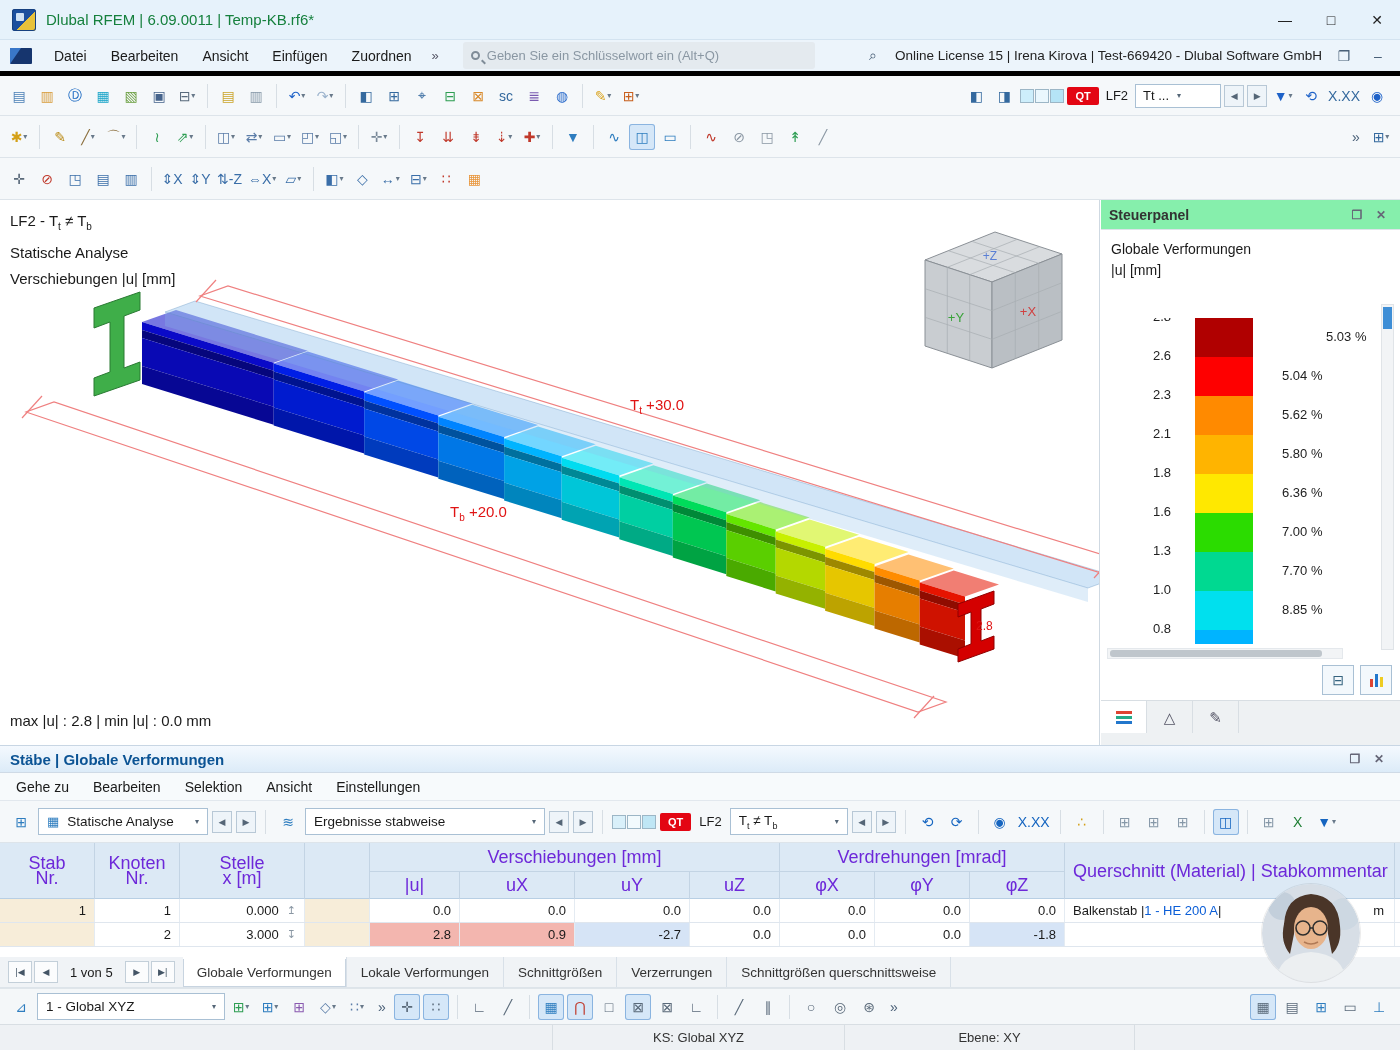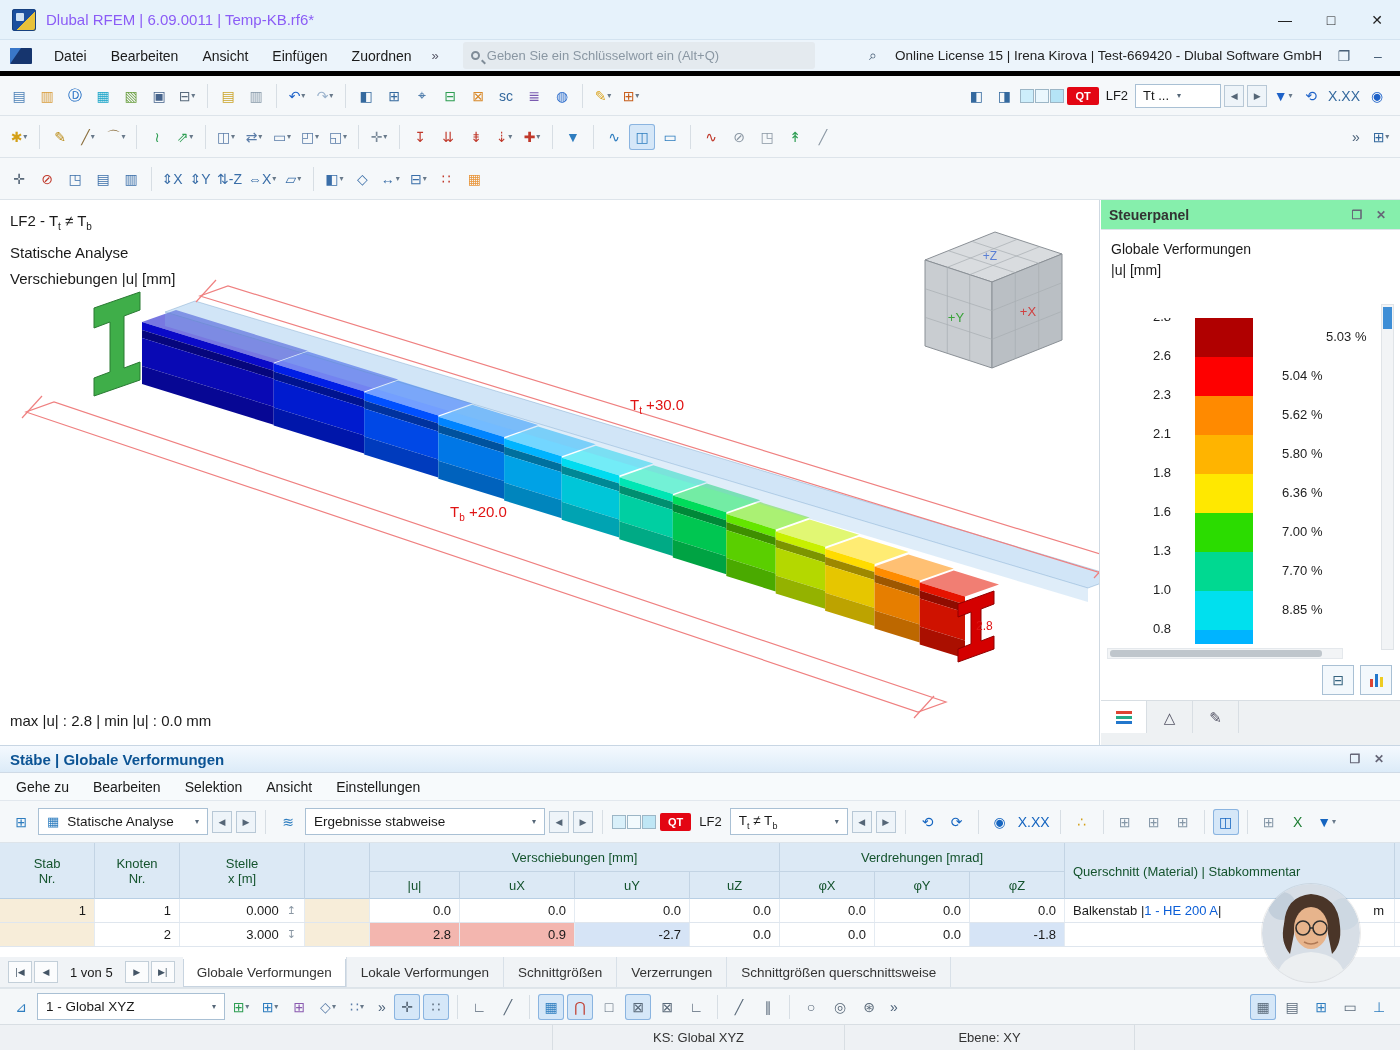--- a/index.html
+++ b/index.html
@@ -3,21 +3,21 @@
 <meta charset="utf-8">
 <style>
 *{margin:0;padding:0;box-sizing:border-box}
 html,body{width:1400px;height:1050px;overflow:hidden}
 body{position:relative;font-family:"Liberation Sans",sans-serif;font-size:13px;color:#1a1a1a;background:#fff}
 
 
 .titlebar{position:absolute;left:0;top:0;width:1400px;height:40px;background:#e6f2fb;border-bottom:1px solid #d3e3f0;display:flex;align-items:center}
 .appicon{width:24px;height:22px;margin:0 10px 0 12px;border-radius:3px;background:linear-gradient(135deg,#1b4f9e 55%,#e8c23a 55%);box-shadow:inset 0 0 0 1px #16407f;position:relative}
 .appicon::after{content:"";position:absolute;left:4px;top:4px;width:8px;height:8px;background:#cfe2f5;border-radius:1px}
-.title{font-size:15px;color:#8b5cf6}
+.title{font-size:15px;color:#15803d}
 .wctrl{margin-left:auto;display:flex;height:39px}
 .wbtn{width:46px;height:39px;display:flex;align-items:center;justify-content:center;font-size:14px;color:#222}
 
 
 .menubar{position:absolute;left:0;top:40px;width:1400px;height:36px;background:#ecf4fb;border-bottom:5px solid #000000;display:flex;align-items:center;padding:0 10px}
 .flagicon{width:22px;height:16px;background:#16356e;margin-right:10px;position:relative;border-radius:1px}
 .flagicon::after{content:"";position:absolute;left:0;top:0;border-left:11px solid #3a77c8;border-bottom:16px solid transparent}
 .menu-item{padding:0 12px;font-size:14px;height:28px;display:flex;align-items:center;border-radius:3px}
 .menu-ovf{padding:0 8px;color:#556;font-size:13px}
 .searchbox{width:352px;height:27px;margin-left:16px;background:#e4eaef;border-radius:3px;display:flex;align-items:center;padding:0 8px;gap:7px}
@@ -89,21 +89,21 @@
 .bp-menu{position:absolute;left:0;top:773px;width:1400px;height:28px;background:#f7fafc;border-bottom:1px solid #e2e8ee;display:flex;align-items:center;padding:0 4px}
 .bp-menu .menu-item{font-size:14px;height:24px}
 .bp-toolbar{position:absolute;left:0;top:801px;width:1400px;height:42px;background:#f5f8fa;border-bottom:1px solid #dde4ea;display:flex;align-items:center;padding:0 8px;gap:4px}
 .combo{height:27px;border:1px solid #a9c0d4;background:#fff;display:flex;align-items:center;font-size:13.5px;padding:0 8px;gap:8px;flex:none}
 .combo .ci{font-size:13px;color:#2e7dbf}
 .combo .car{margin-left:auto;font-size:8px;color:#567}
 
 
 .tgrid{--cols:95px 85px 125px 65px 90px 115px 115px 90px 95px 95px 95px 330px;position:absolute;left:0;top:843px;width:1400px;height:114px;background:#fff}
 .thead{display:grid;grid-template-columns:var(--cols);grid-template-rows:29px 27px;background:#dce9f5;border-bottom:1px solid #b8cfe4;height:56px}
-.hc{display:flex;align-items:center;justify-content:center;border-right:1px solid #c3d4e4;font-size:13px;color:#14532d;text-align:center;line-height:15px}
+.hc{display:flex;align-items:center;justify-content:center;border-right:1px solid #c3d4e4;font-size:18px;color:#6d28d9;text-align:center;line-height:15px}
 .hc.two{grid-row:1/3;flex-direction:column}
 .hc.grp{grid-row:1;border-bottom:1px solid #c3d4e4}
 .hc.sub{grid-row:2}
 .hc.last{grid-row:1/3;justify-content:flex-start;padding-left:8px;text-align:center}
 .trow{display:grid;grid-template-columns:var(--cols);height:24px;border-bottom:1px solid #dfe6ee;background:#fff}
 .tc{display:flex;align-items:center;justify-content:flex-end;padding:0 8px;border-right:1px solid #e4ebf2;font-size:13px}
 .tc.stab,.tc.gap{background:#f7edd9}
 .tc.stelle .mark{margin-left:8px;color:#8a97a3;font-size:11px}
 .tc.comment{justify-content:flex-start;gap:0;padding-right:10px}
 

